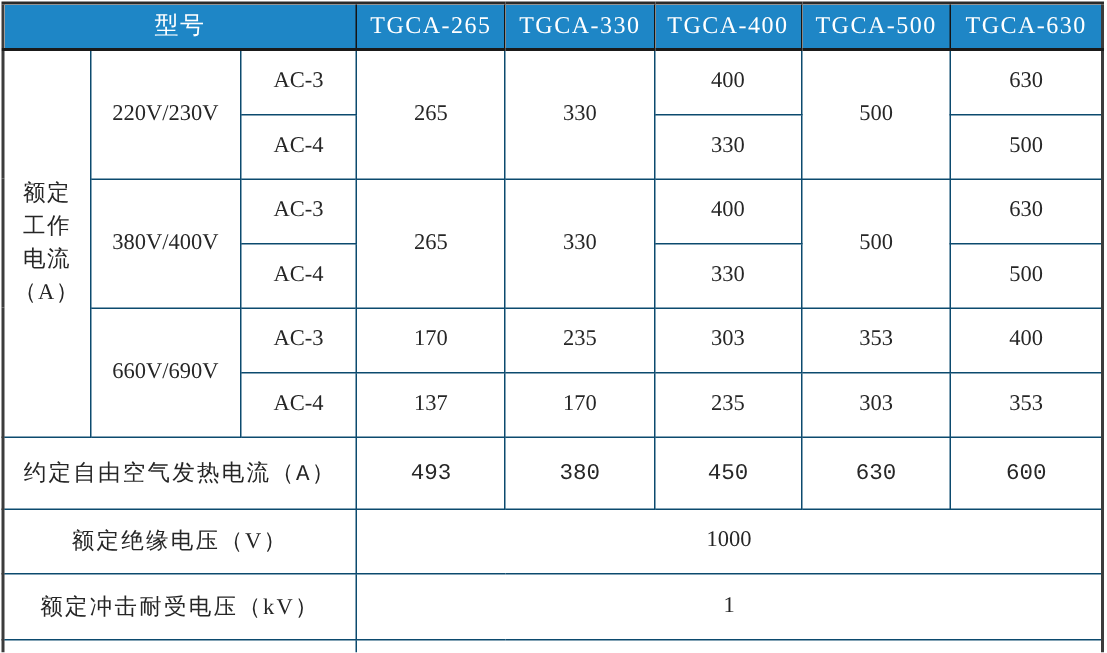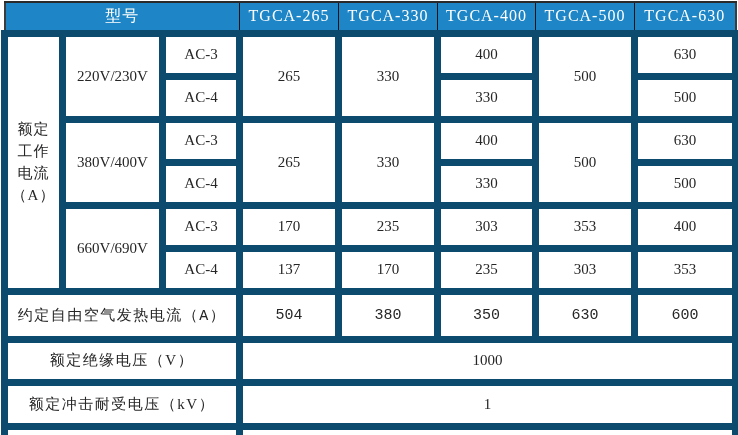--- a/index.html
+++ b/index.html
@@ -11,21 +11,21 @@
   table.spec{
     border-collapse:collapse;
     table-layout:fixed;
     width:735px;
     margin-left:1px;
     margin-top:1px;
     border:2px solid #3c3c3c;
     color:#262626;
   }
   table.spec td, table.spec th{
-    border:7px solid #0c4a6e;
+    border:1px solid #0c4a6e;
     text-align:center;
     vertical-align:middle;
     font-size:15px;
     font-weight:normal;
     padding:0;
     overflow:hidden;
     white-space:nowrap;
   }
   
   tr.header-row{height:31px;margin-left:36px;}
@@ -126,23 +126,23 @@
       <td>AC-4</td>
       <td>137</td>
       <td>170</td>
       <td>235</td>
       <td>303</td>
       <td>353</td>
     </tr>
 
     <tr class="r7">
       <td colspan="3" class="cjk">约定自由空气发热电流（A）</td>
-      <td>504</td>
+      <td>493</td>
       <td>380</td>
-      <td>350</td>
+      <td>450</td>
       <td>630</td>
       <td>600</td>
     </tr>
 
     <tr class="r8">
       <td colspan="3" class="cjk">额定绝缘电压（V）</td>
       <td colspan="5">1000</td>
     </tr>
 
     <tr class="r9">

